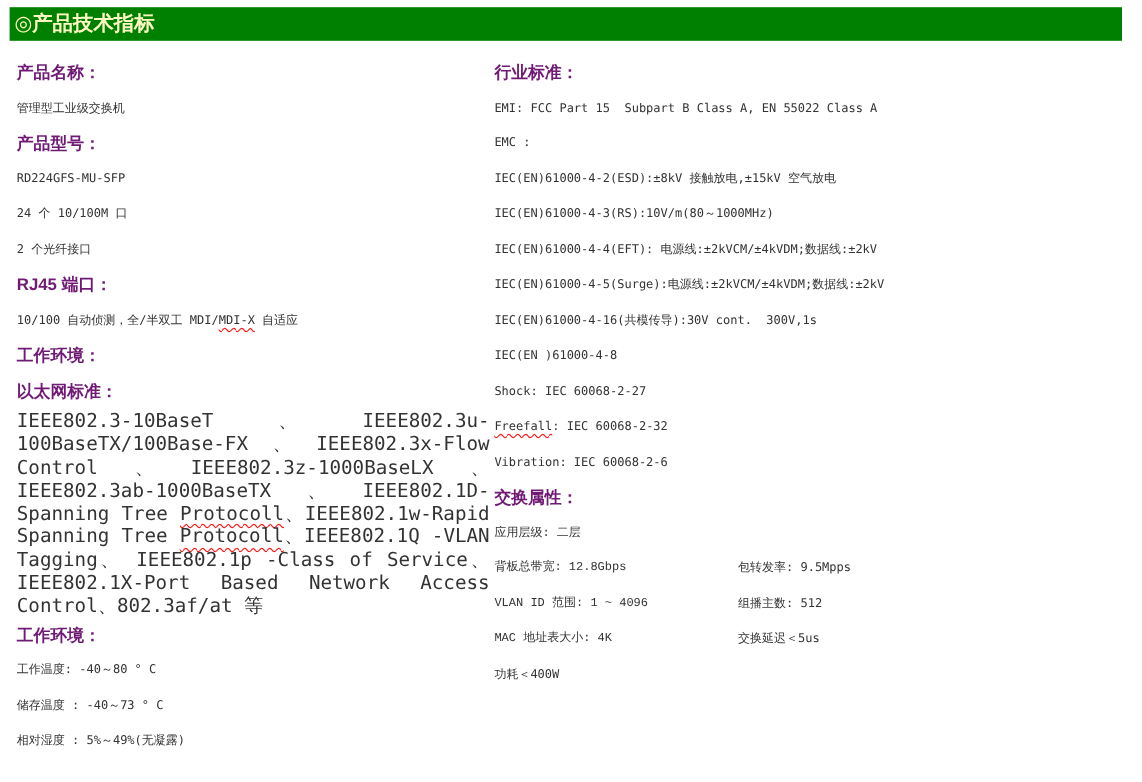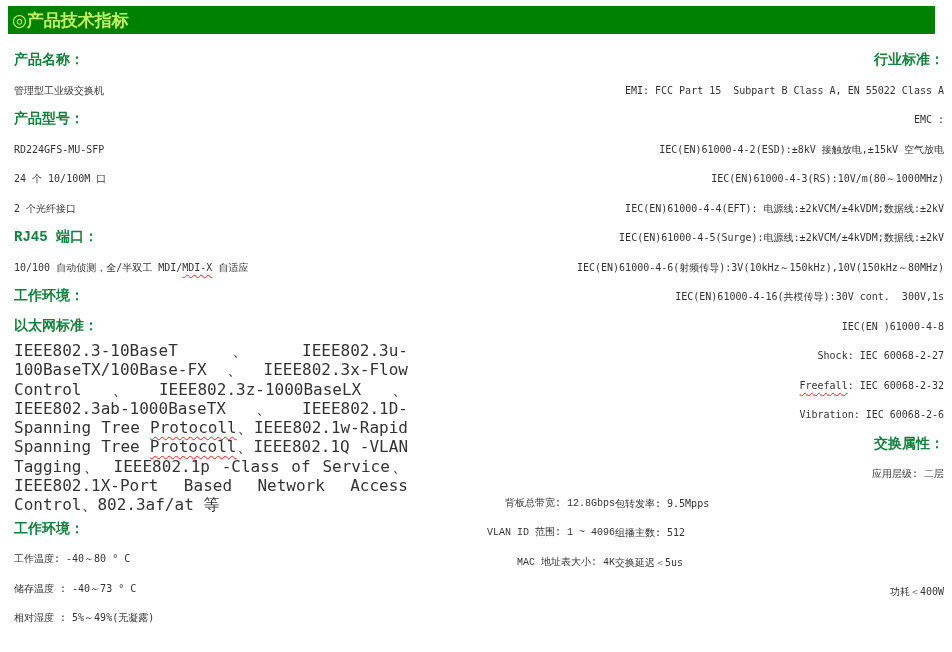--- a/index.html
+++ b/index.html
@@ -16,42 +16,42 @@
     font-family: "DejaVu Sans Mono", "DejaVu Sans", monospace;
     color: #333333;
   }
   .title-bar {
     position: absolute;
     left: 8px;
     top: 6px;
     width: 927px;
     height: 28px;
     background: #008000;
-    color: #bef264;
+    color: #fef9c3;
     font-family: "DejaVu Sans", "Liberation Sans", sans-serif;
     font-weight: bold;
     font-size: 17px;
     line-height: 28px;
     padding-left: 4px;
     box-sizing: border-box;
     white-space: nowrap;
   }
   .col {
     position: absolute;
     top: 46px;
   }
   .col-left  { left: 14px;  width: 394px; }
-  .col-right { left: 412px; width: 532px; text-align: right; }
+  .col-right { left: 412px; width: 532px; }
   .h {
-    color: #15803d;
+    color: #701a75;
     font-weight: bold;
     font-size: 14px;
     height: 29.5px;
     line-height: 29.5px;
-    font-family: Liberation Mono, monospace;
+    font-family: Liberation Sans, sans-serif;
     white-space: pre;
   }
   .row {
     font-size: 10px;
     height: 29.5px;
     line-height: 29.5px;
     white-space: pre;
   }
   .para {
     font-size: 16px;
@@ -104,21 +104,20 @@
   </div>
 
   <div class="col col-right">
     <div class="h">行业标准：</div>
     <div class="row">EMI: FCC Part 15  Subpart B Class A, EN 55022 Class A</div>
     <div class="row">EMC :</div>
     <div class="row">IEC(EN)61000-4-2(ESD):±8kV 接触放电,±15kV 空气放电</div>
     <div class="row">IEC(EN)61000-4-3(RS):10V/m(80～1000MHz)</div>
     <div class="row">IEC(EN)61000-4-4(EFT): 电源线:±2kVCM/±4kVDM;数据线:±2kV</div>
     <div class="row">IEC(EN)61000-4-5(Surge):电源线:±2kVCM/±4kVDM;数据线:±2kV</div>
-    <div class="row">IEC(EN)61000-4-6(射频传导):3V(10kHz～150kHz),10V(150kHz～80MHz)</div>
     <div class="row">IEC(EN)61000-4-16(共模传导):30V cont.  300V,1s</div>
     <div class="row">IEC(EN )61000-4-8</div>
     <div class="row">Shock: IEC 60068-2-27</div>
     <div class="row"><span class="sp">Freefall</span><span>: IEC 60068-2-32</span></div>
     <div class="row">Vibration: IEC 60068-2-6</div>
 
     <div class="h">交换属性：</div>
     <div class="row">应用层级: 二层</div>
     <div class="row pair">
       <span class="c1">背板总带宽: 12.8Gbps</span>

